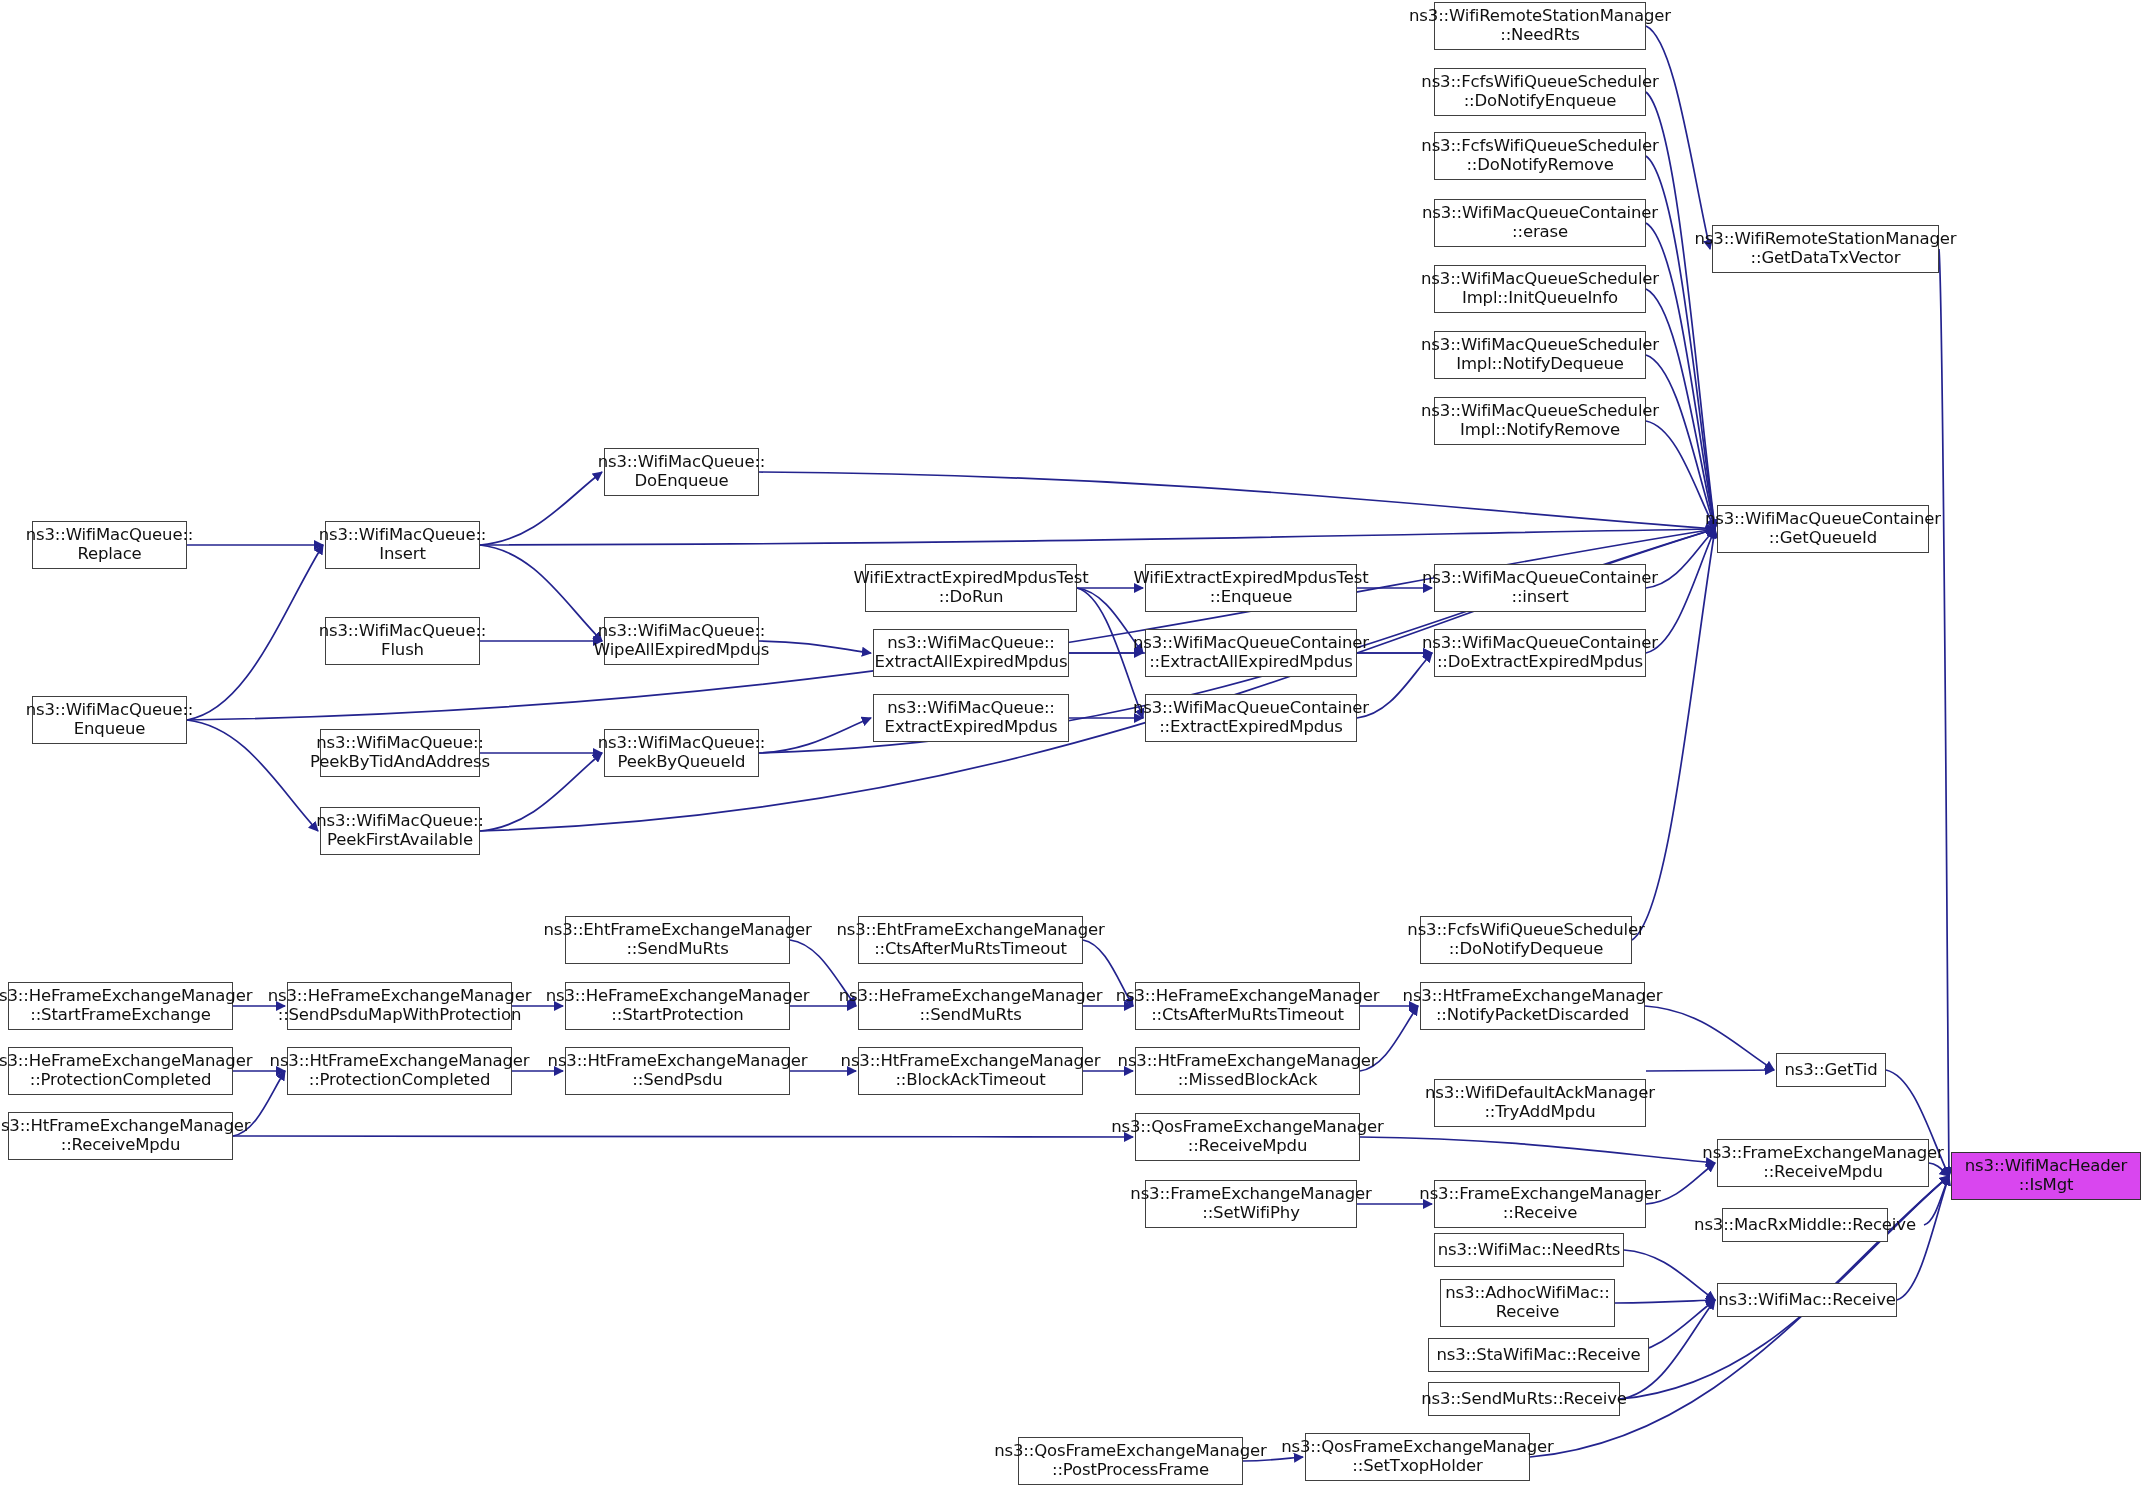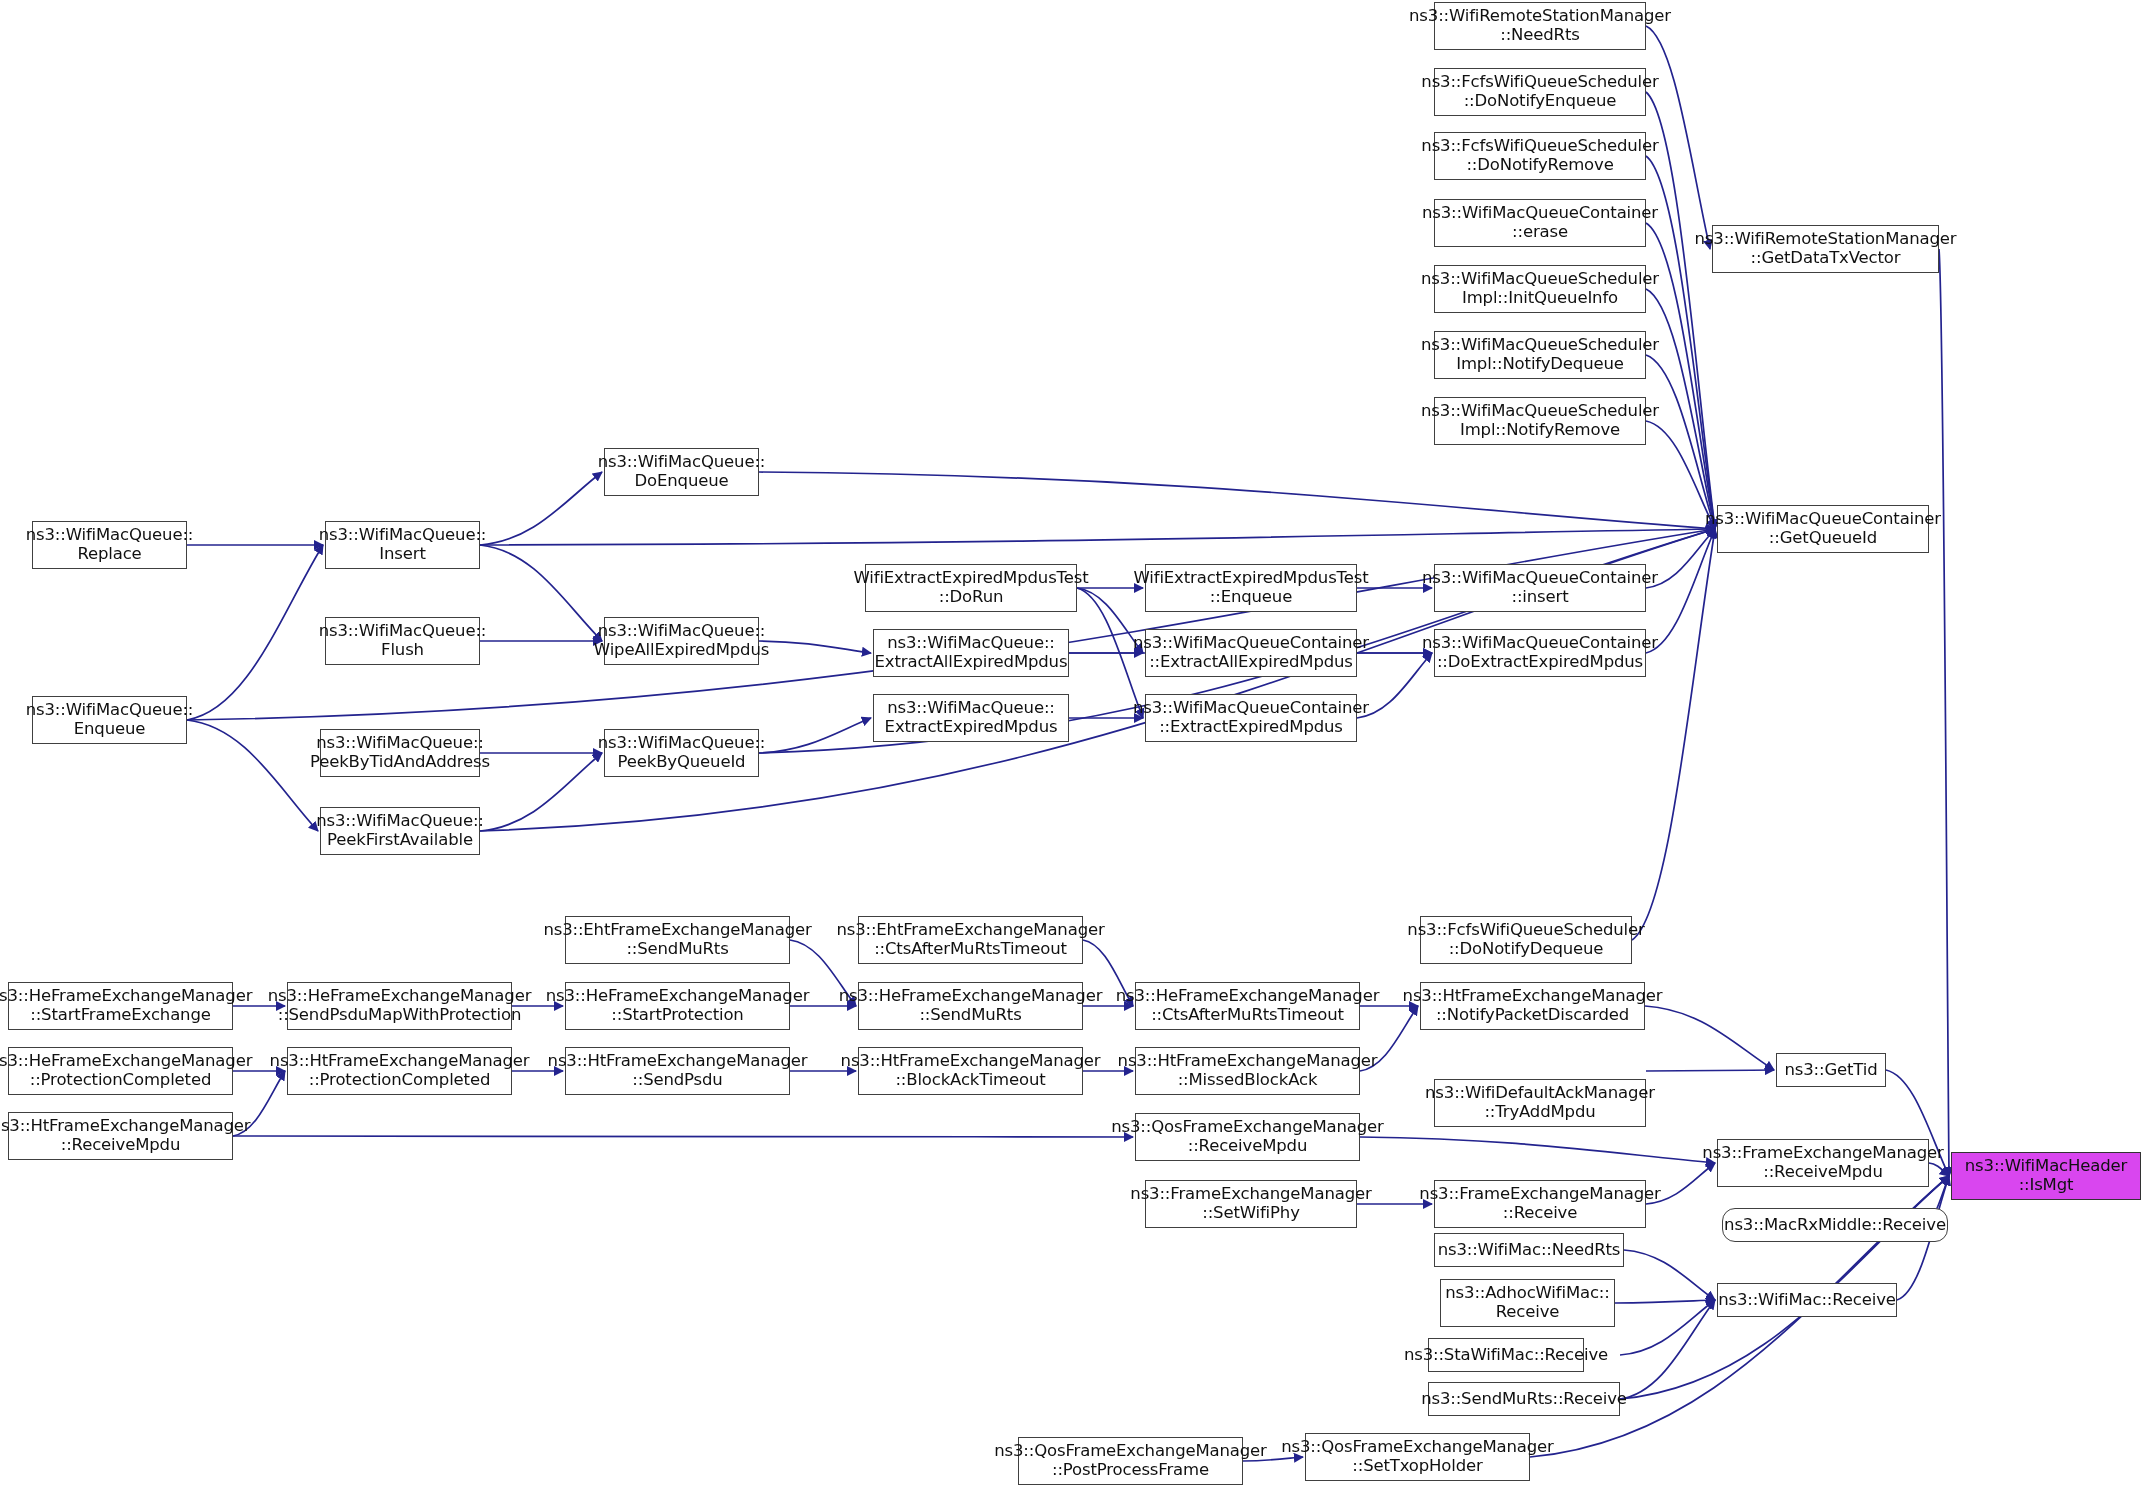--- a/index.html
+++ b/index.html
@@ -209,25 +209,25 @@
       <div class="node" style="left: 1135px; top: 1113px; width: 225px; height: 48px;"><span>ns3::QosFrameExchangeManager
 ::ReceiveMpdu</span></div>
       <div class="node" style="left: 1717px; top: 1139px; width: 212px; height: 48px;"><span>ns3::FrameExchangeManager
 ::ReceiveMpdu</span></div>
       <div class="node" style="left: 1145px; top: 1180px; width: 212px; height: 48px;"><span>ns3::FrameExchangeManager
 ::SetWifiPhy</span></div>
       <div class="node" style="left: 1434px; top: 1180px; width: 212px; height: 48px;"><span>ns3::FrameExchangeManager
 ::Receive</span></div>
       <div class="node highlight" style="left: 1951px; top: 1152px; width: 190px; height: 48px;"><span>ns3::WifiMacHeader
 ::IsMgt</span></div>
-      <div class="node" style="left: 1722px; top: 1208px; width: 226px; height: 34px; border-radius: 13px;"><span>ns3::MacRxMiddle::Receive</span></div>
+      <div class="node" style="left: 1722px; top: 1208px; width: 166px; height: 34px;"><span>ns3::MacRxMiddle::Receive</span></div>
       <div class="node" style="left: 1434px; top: 1233px; width: 190px; height: 34px;"><span>ns3::WifiMac::NeedRts</span></div>
       <div class="node" style="left: 1440px; top: 1279px; width: 175px; height: 48px;"><span>ns3::AdhocWifiMac::
 Receive</span></div>
       <div class="node" style="left: 1717px; top: 1283px; width: 180px; height: 34px;"><span>ns3::WifiMac::Receive</span></div>
-      <div class="node" style="left: 1428px; top: 1338px; width: 156px; height: 34px;"><span>ns3::StaWifiMac::Receive</span></div>
+      <div class="node" style="left: 1428px; top: 1338px; width: 221px; height: 34px;"><span>ns3::StaWifiMac::Receive</span></div>
       <div class="node" style="left: 1428px; top: 1382px; width: 192px; height: 34px;"><span>ns3::SendMuRts::Receive</span></div>
       <div class="node" style="left: 1018px; top: 1437px; width: 225px; height: 48px;"><span>ns3::QosFrameExchangeManager
 ::PostProcessFrame</span></div>
       <div class="node" style="left: 1305px; top: 1433px; width: 225px; height: 48px;"><span>ns3::QosFrameExchangeManager
 ::SetTxopHolder</span></div>
     </div>
 </div>
 
 </body></html>

